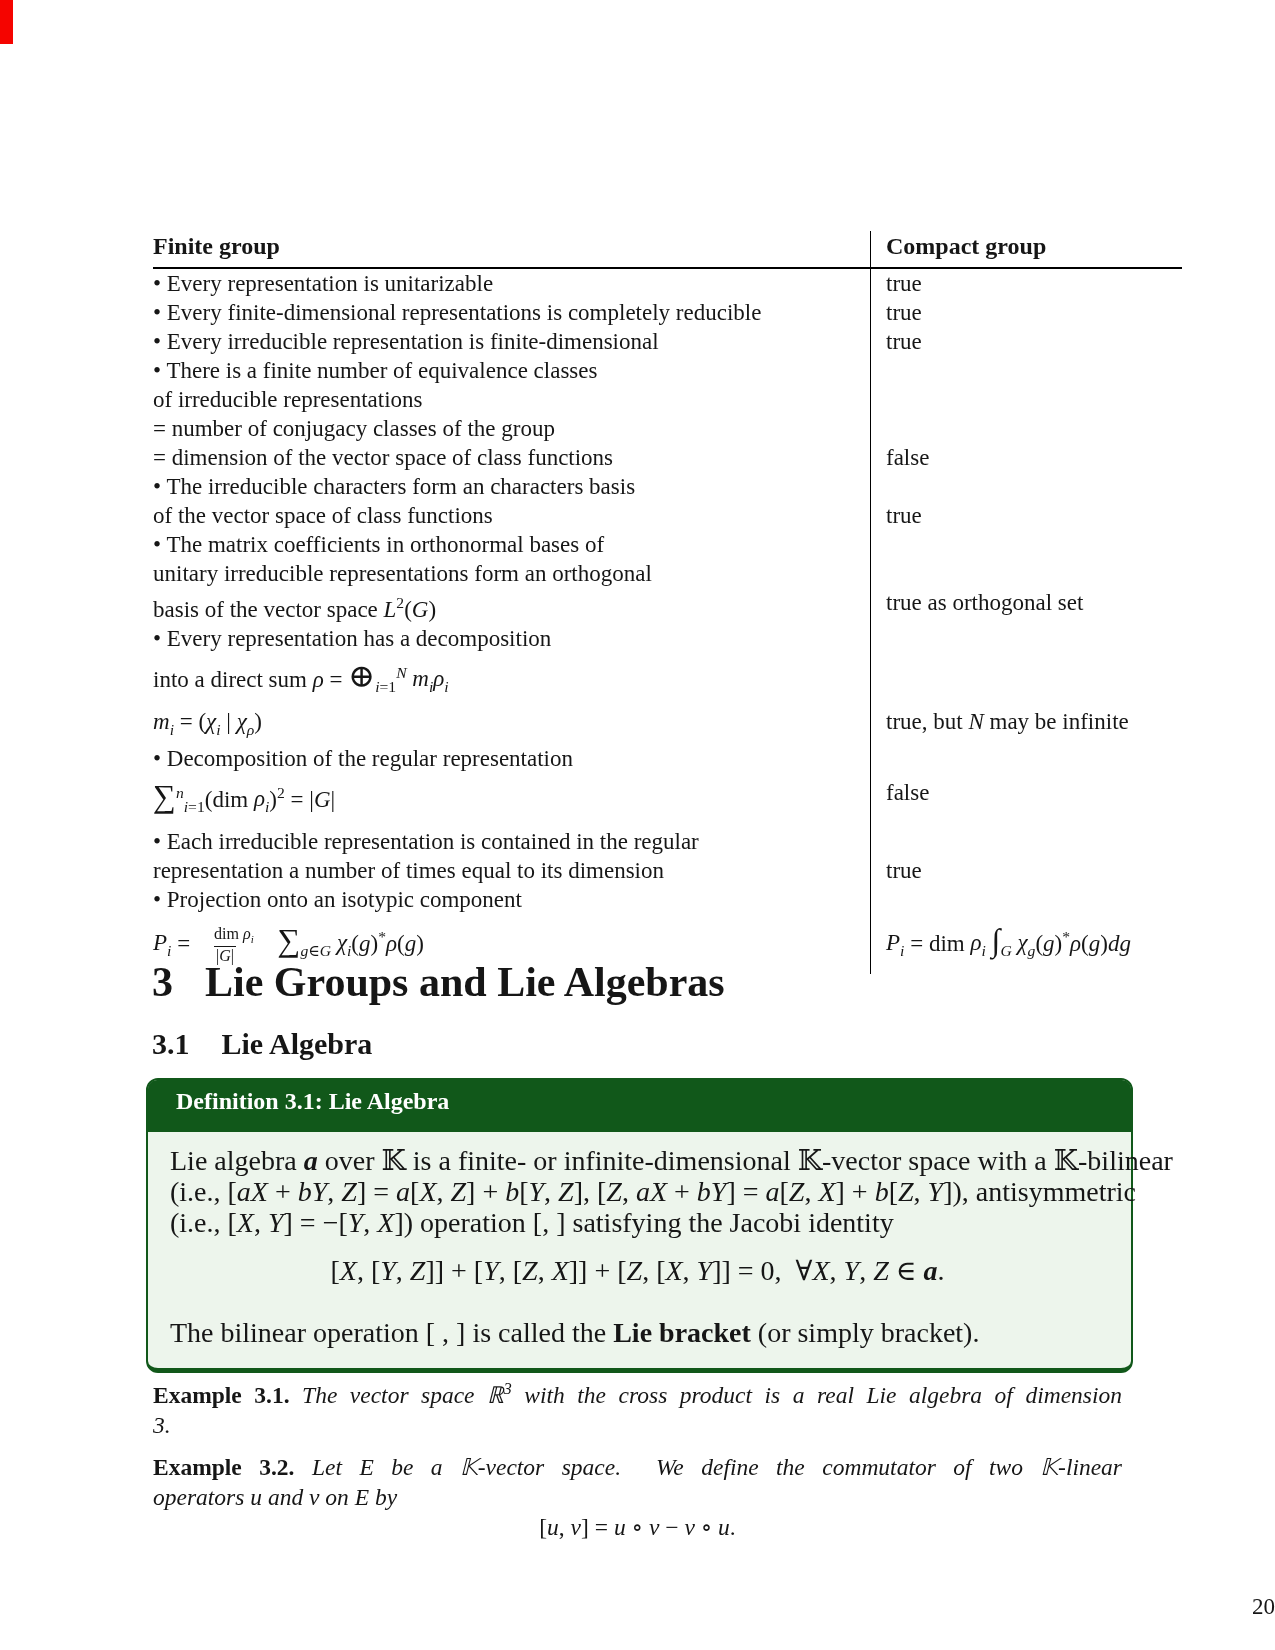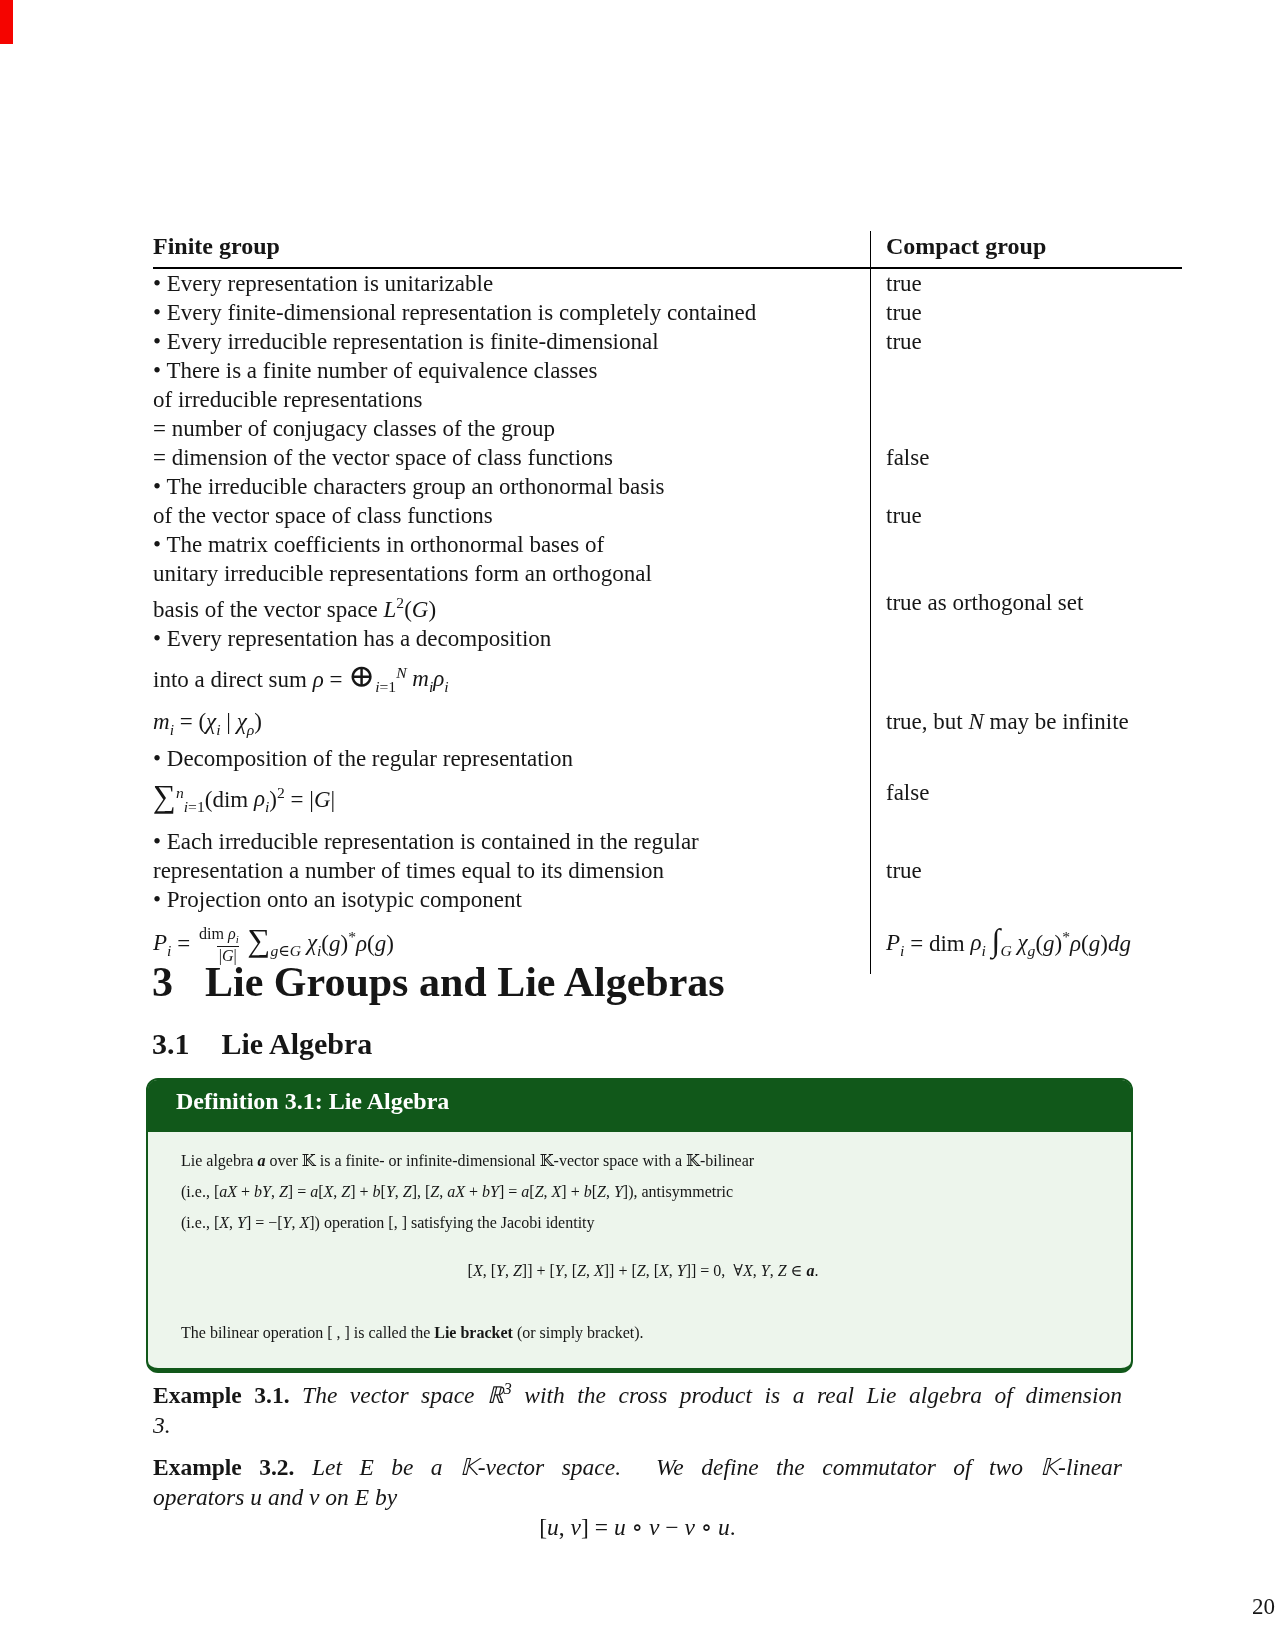--- a/index.html
+++ b/index.html
@@ -15,41 +15,41 @@
   .thead{display:grid;grid-template-columns:718px 1fr;border-bottom:2px solid #000}
   .thead .hl{font-weight:bold;font-size:24px;line-height:30px;padding-bottom:6px;border-right:1.5px solid #000}
   .thead .hr{font-weight:bold;font-size:24px;line-height:30px;padding-left:15px}
   .trow{display:grid;grid-template-columns:718px 1fr}
   .tl{border-right:1.5px solid #000;font-size:23px;line-height:29px;white-space:nowrap}
   .tr2{padding-left:15px;font-size:23px;line-height:29px;white-space:nowrap}
   .rt>div{padding-top:5px;padding-bottom:6px}
   .rtt>div{padding-top:8px;padding-bottom:9px}
   big{font-size:140%;line-height:1}
   sub,sup{font-size:68%}
-  .frac{display:inline-flex;flex-direction:column;align-items:flex-end;vertical-align:middle;font-size:70%;line-height:1.15;margin:0 3px}
+  .frac{display:inline-flex;flex-direction:column;align-items:flex-start;vertical-align:middle;font-size:70%;line-height:1.15;margin:0 18px}
   .frac .den{border-top:1.5px solid #161616;padding:0 2px}
 
   
   .sec{position:absolute;left:152px;top:958px;font-weight:bold;font-size:42px;line-height:48px}
   .sec .num{margin-right:32px}
   .subsec{position:absolute;left:152px;top:1026px;font-weight:bold;font-size:30px;line-height:36px}
   .subsec .num{margin-right:32px}
 
   
   .defbox{
     position:absolute;left:146px;top:1078px;width:987px;box-sizing:border-box;
     background:var(--box_bg,#edf5ec);
     border:2px solid var(--accent_green,#11581a);
     border-bottom-width:5px;border-radius:12px;
   }
   .defhead{
     background:var(--accent_green,#11581a);color:#fff;font-weight:bold;font-size:24px;
     line-height:29px;padding:7px 0 16px 28px;border-radius:9px 9px 0 0;
   }
-  .defbody{padding:13px 26px 20px 33px;font-size:16px}
+  .defbody{padding:13px 26px 20px 22px;font-size:28px}
   .defline{line-height:31px;white-space:nowrap}
   .defeq{text-align:center;line-height:31px;margin:17px 0}
   .deffoot{line-height:31px;margin-top:31px}
 
   
   .ex{position:absolute;left:153px;width:969px;font-size:23.5px}
   .ex1{top:1374px}
   .ex2{top:1452px}
   .exline{line-height:30px}
   .jl{text-align:justify;text-align-last:justify}
@@ -65,21 +65,21 @@
 <div class="ctable">
   <div class="thead">
     <div class="hl">Finite group</div>
     <div class="hr">Compact group</div>
   </div>
   <div class="trow">
       <div class="tl">• Every representation is unitarizable</div>
       <div class="tr2">true</div>
     </div>
   <div class="trow">
-      <div class="tl">• Every finite-dimensional representation is completely contained</div>
+      <div class="tl">• Every finite-dimensional representations is completely reducible</div>
       <div class="tr2">true</div>
     </div>
   <div class="trow">
       <div class="tl">• Every irreducible representation is finite-dimensional</div>
       <div class="tr2">true</div>
     </div>
   <div class="trow">
       <div class="tl">• There is a finite number of equivalence classes</div>
       <div class="tr2"></div>
     </div>
@@ -89,21 +89,21 @@
     </div>
   <div class="trow">
       <div class="tl">= number of conjugacy classes of the group</div>
       <div class="tr2"></div>
     </div>
   <div class="trow">
       <div class="tl">= dimension of the vector space of class functions</div>
       <div class="tr2">false</div>
     </div>
   <div class="trow">
-      <div class="tl">• The irreducible characters group an orthonormal basis</div>
+      <div class="tl">• The irreducible characters form an characters basis</div>
       <div class="tr2"></div>
     </div>
   <div class="trow">
       <div class="tl">of the vector space of class functions</div>
       <div class="tr2">true</div>
     </div>
   <div class="trow">
       <div class="tl">• The matrix coefficients in orthonormal bases of</div>
       <div class="tr2"></div>
     </div>

